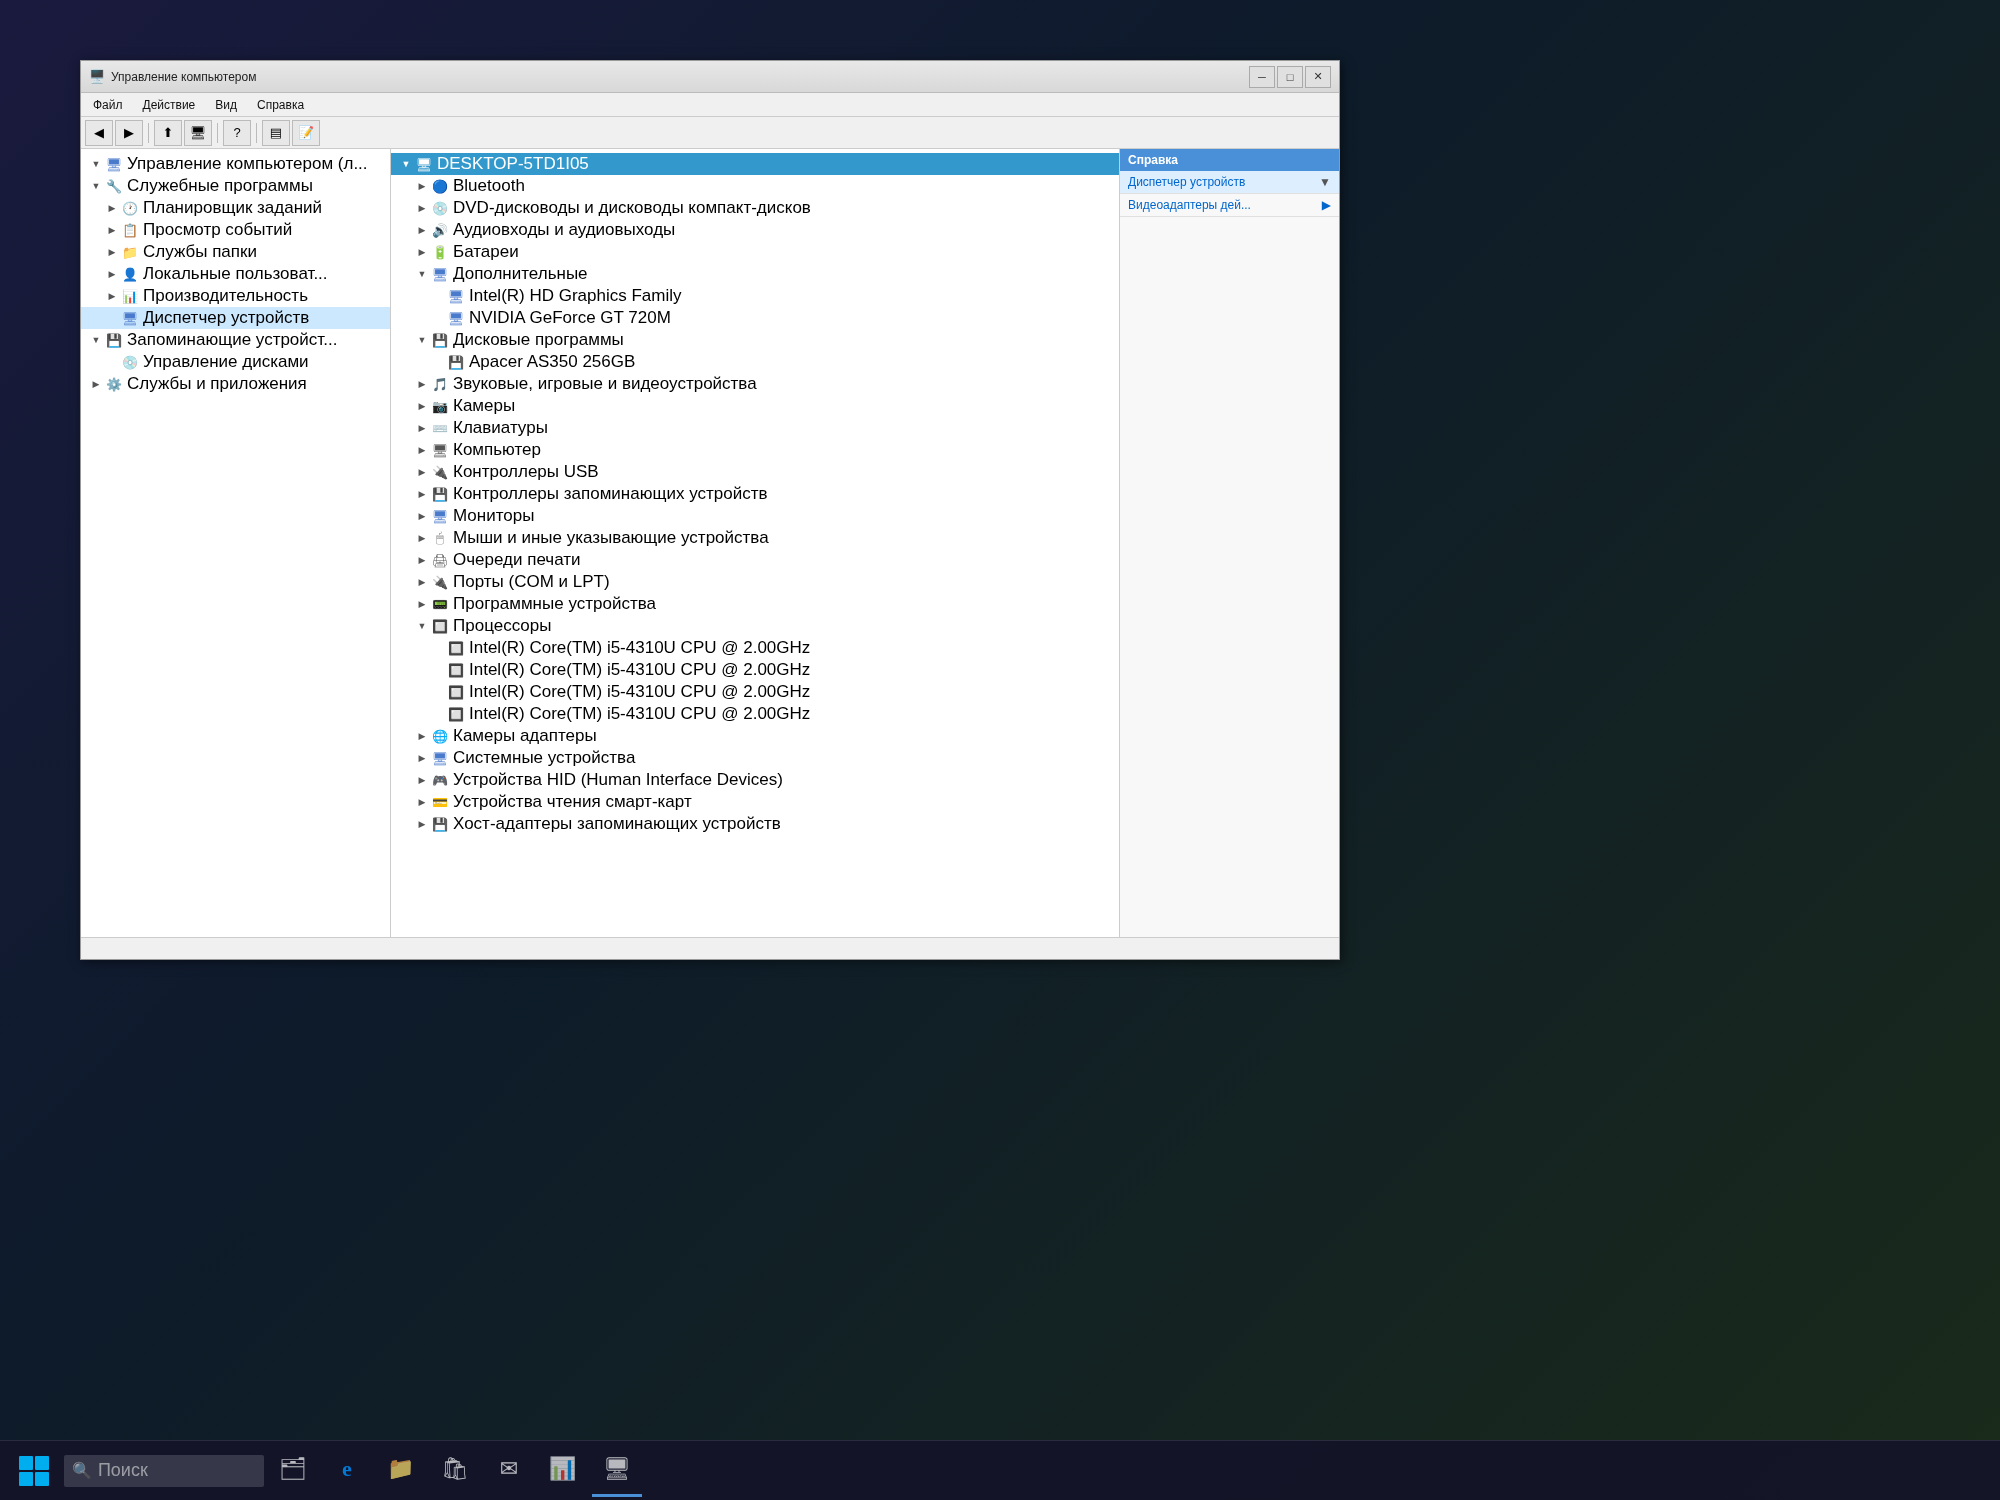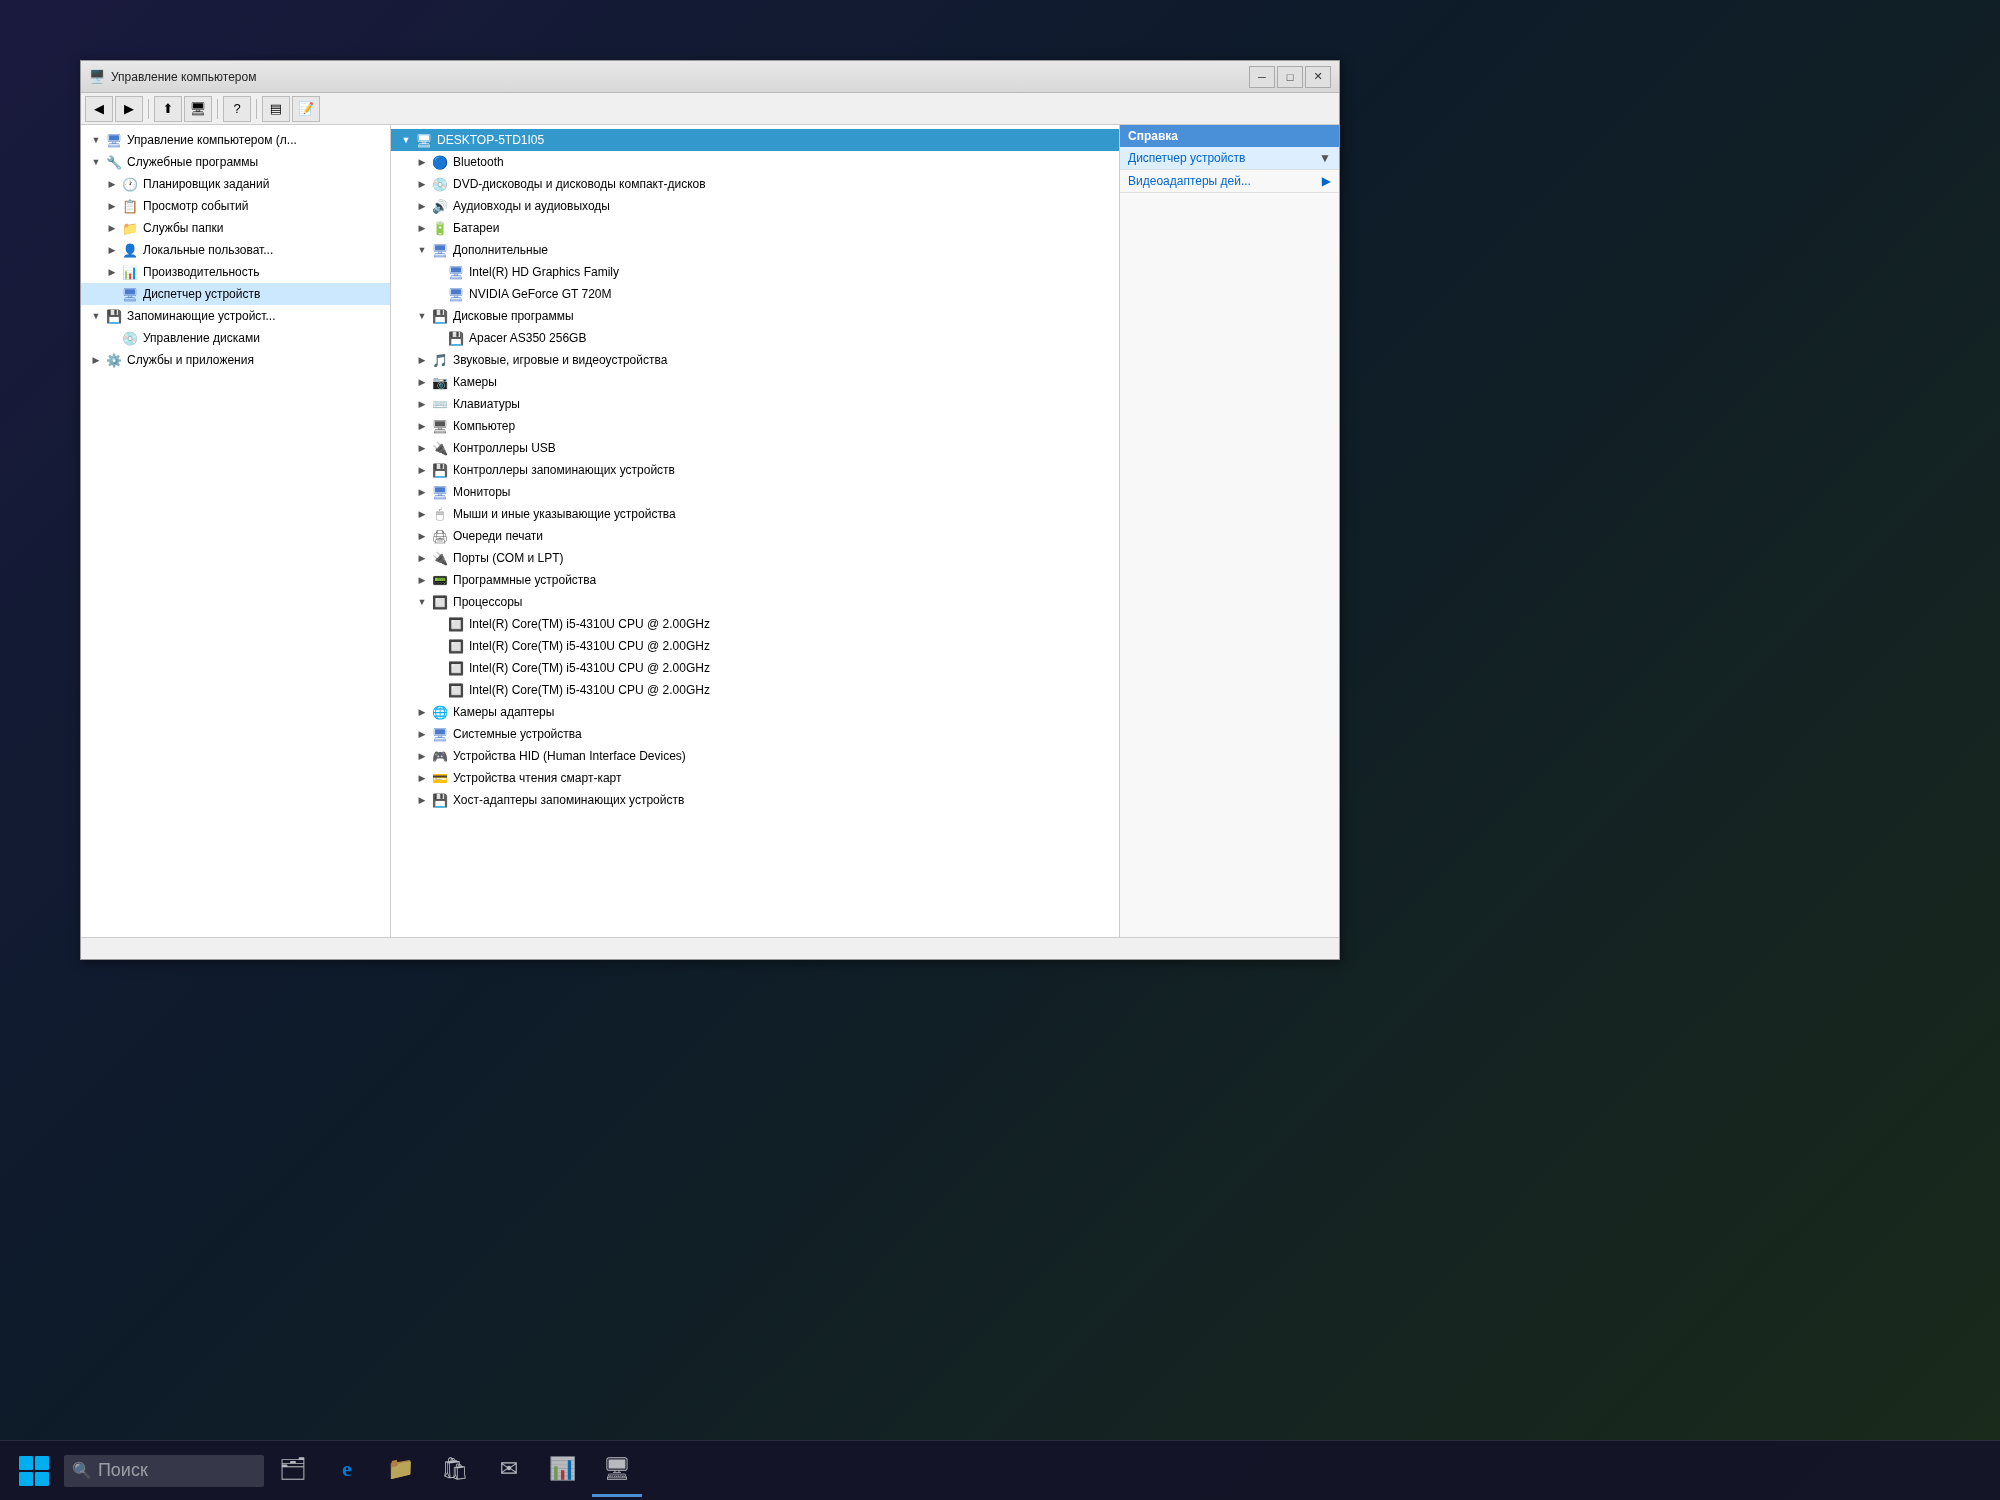--- a/index.html
+++ b/index.html
@@ -206,21 +206,21 @@
       width: 18px;
       height: 18px;
       display: inline-flex;
       align-items: center;
       justify-content: center;
       margin-right: 4px;
       flex-shrink: 0;
       font-size: 13px;
     }
     .item-label {
-      font-size: 12px;
+      font-size: 17px;
       text-align: center;
     }
 
     
     .status-bar {
       height: 22px;
       background: #f0f0f0;
       border-top: 1px solid #ccc;
       display: flex;
       align-items: center;
@@ -310,20 +310,26 @@
         <span class="title-icon">🖥️</span>
         <span class="title-text">Управление компьютером</span>
       </div>
       <div class="title-bar-buttons">
         <button class="title-btn">─</button>
         <button class="title-btn">□</button>
         <button class="title-btn close">✕</button>
       </div>
     </div>
 
+    <div class="menu-bar">
+      <span class="menu-item">Файл</span>
+      <span class="menu-item">Действие</span>
+      <span class="menu-item">Вид</span>
+      <span class="menu-item">Справка</span>
+    </div>
 
     <div class="toolbar">
       <button class="toolbar-btn">◀</button>
       <button class="toolbar-btn">▶</button>
       <div class="toolbar-sep"></div>
       <button class="toolbar-btn">⬆</button>
       <button class="toolbar-btn">🖥</button>
       <div class="toolbar-sep"></div>
       <button class="toolbar-btn">?</button>
       <div class="toolbar-sep"></div>

